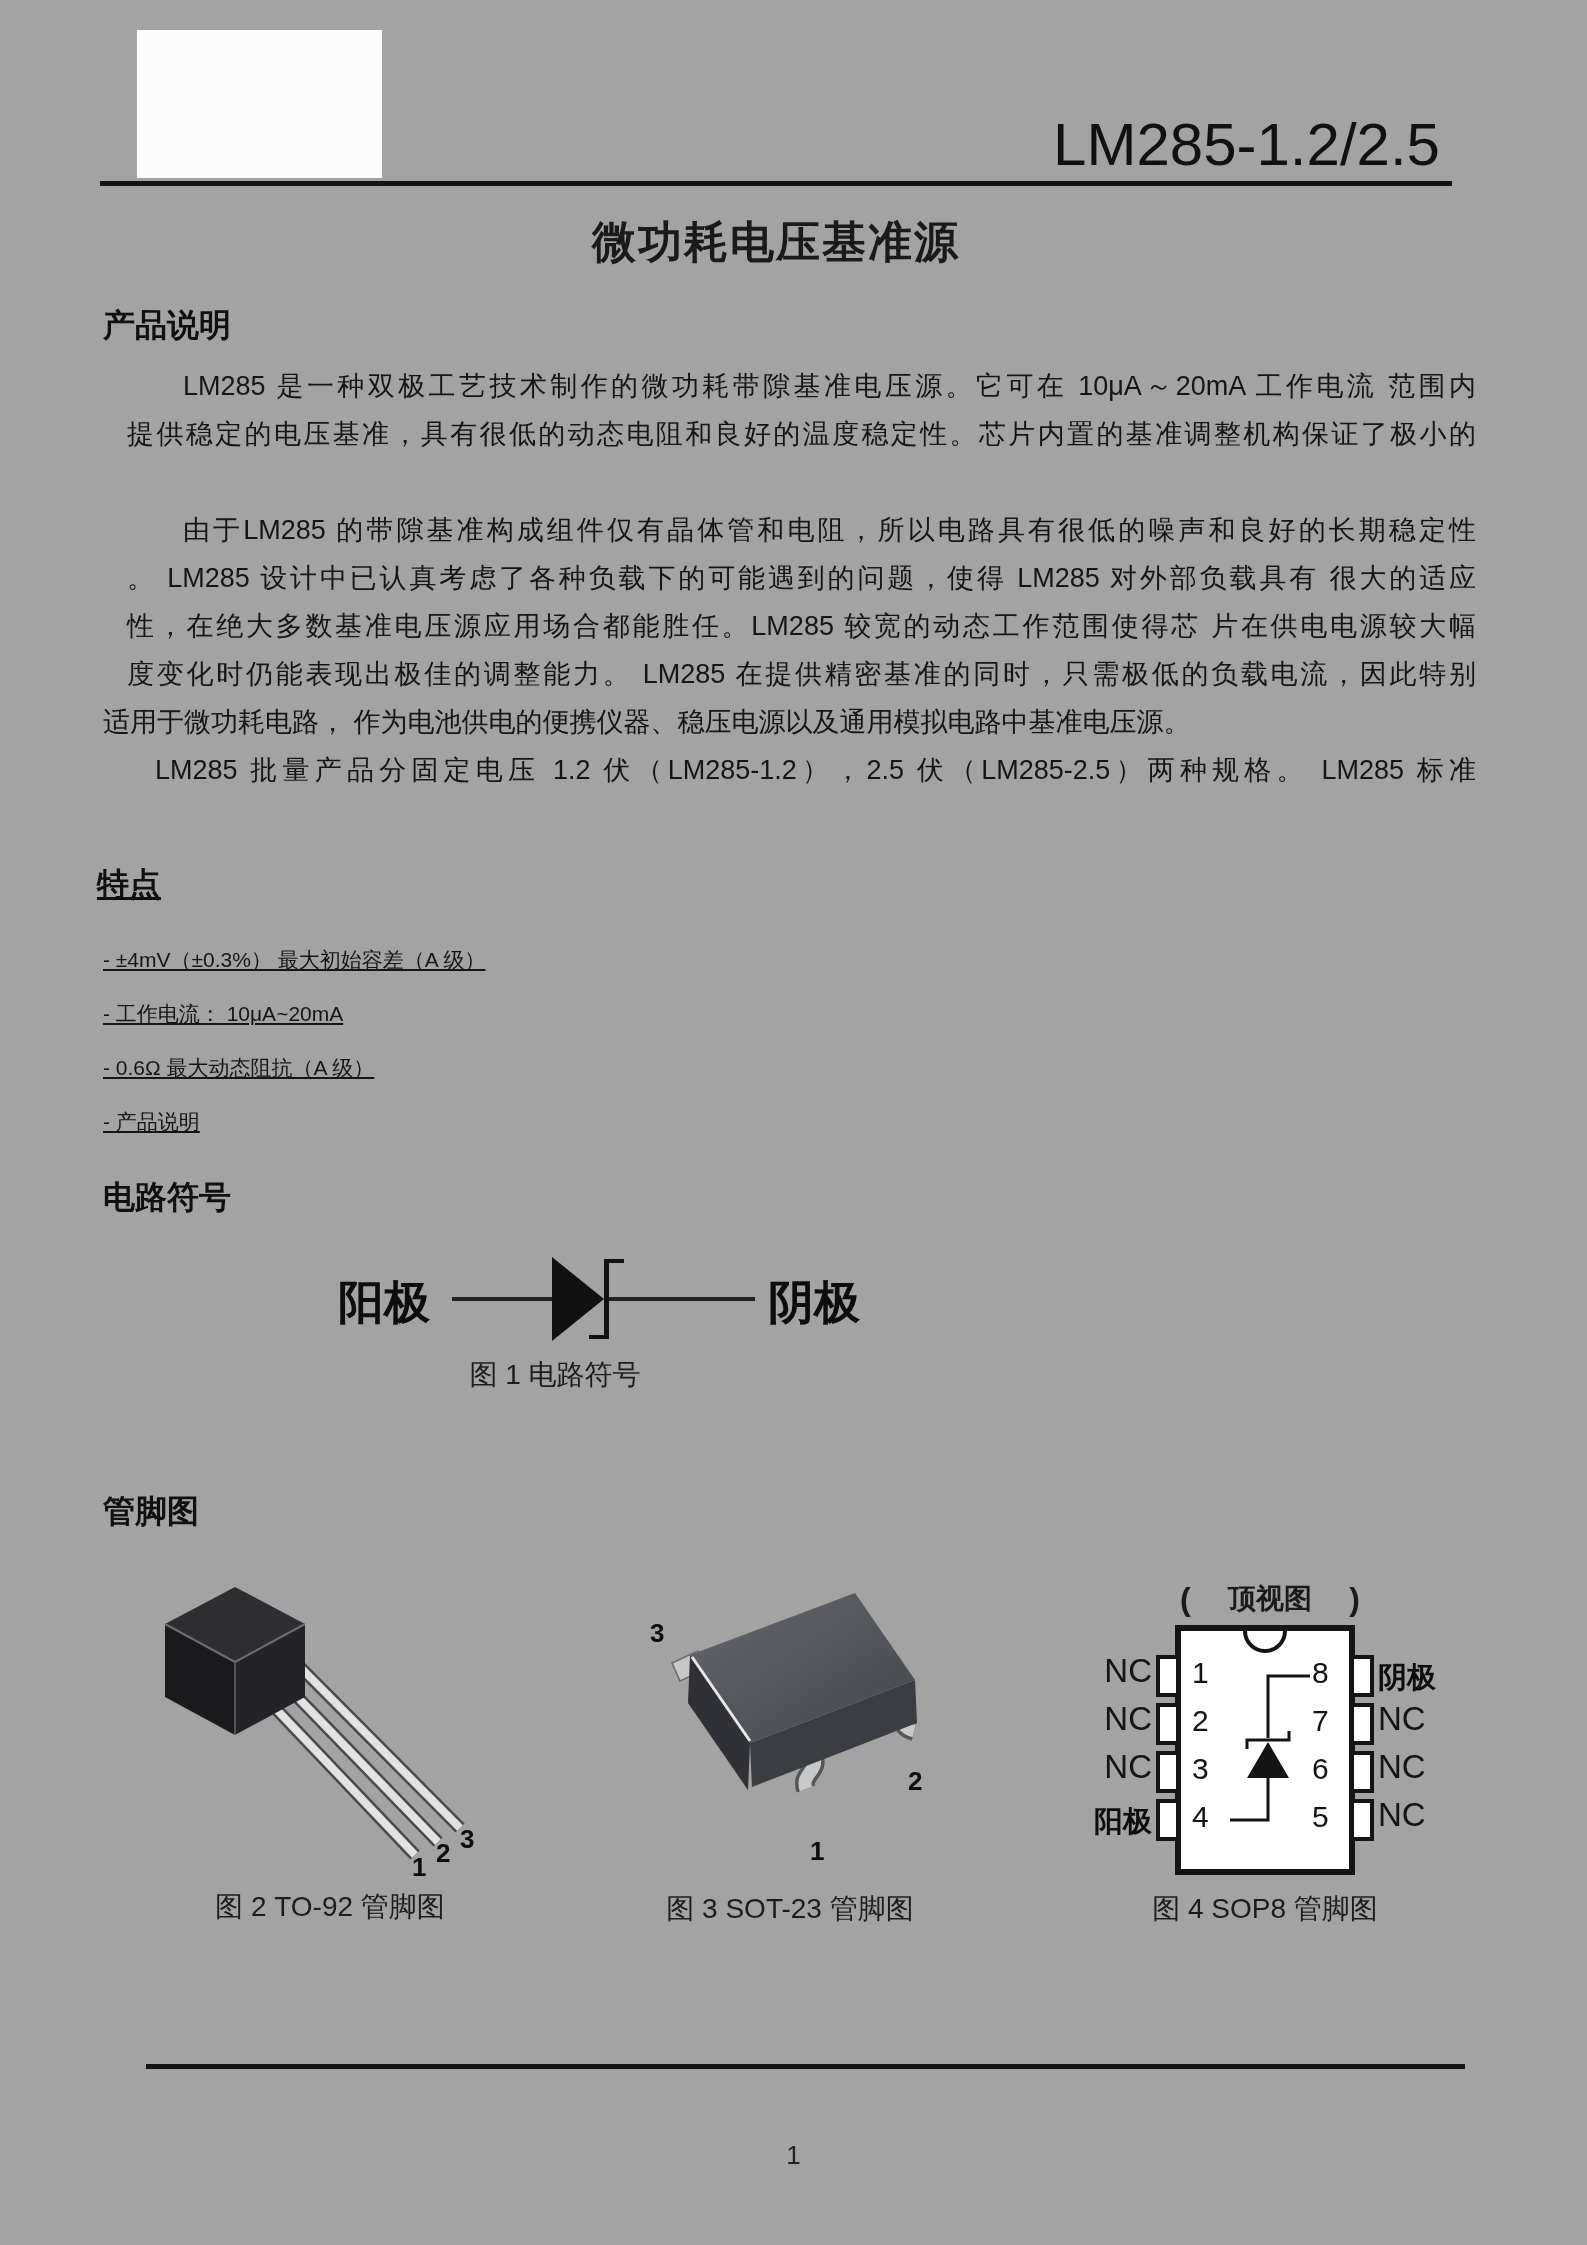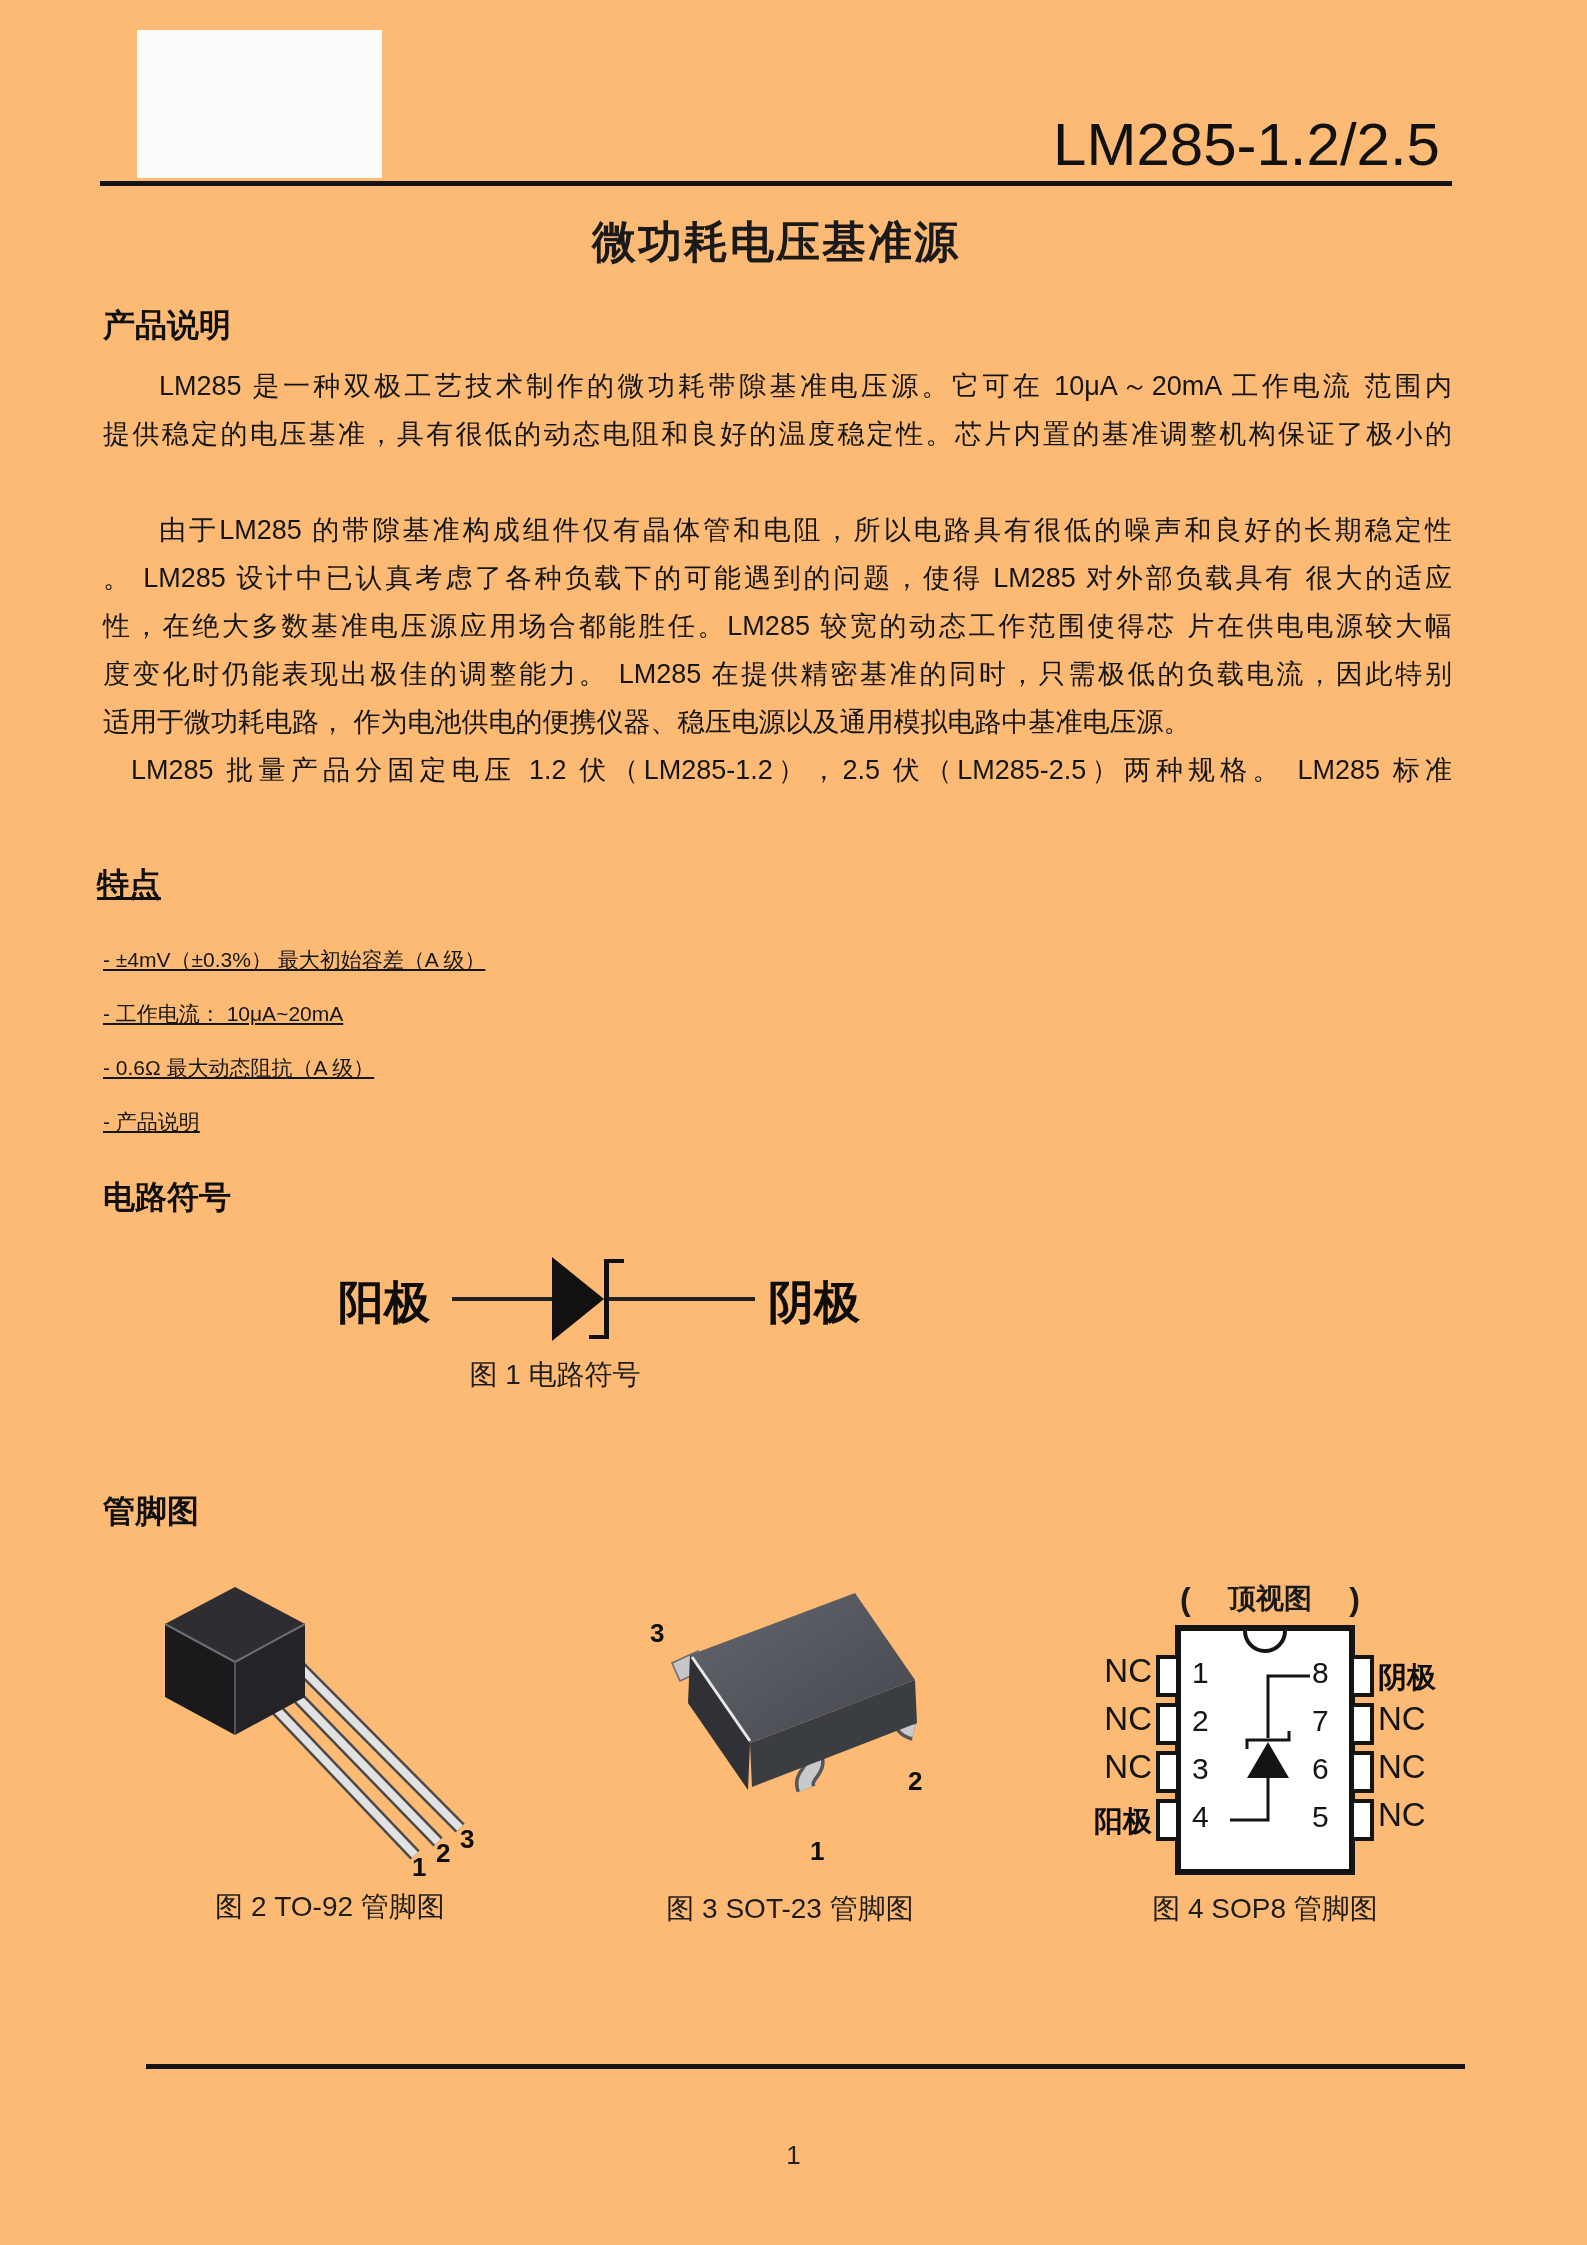--- a/index.html
+++ b/index.html
@@ -1,31 +1,31 @@
 <!DOCTYPE html>
 <html><head>
 <meta charset="utf-8">
 <style>
   html,body{margin:0;padding:0;background:#888;}
   #page{
-    position:relative;width:1587px;height:2245px;background:#fdba74;
+    position:relative;width:1587px;height:2245px;background:#a3a3a3;
     margin:0 auto;overflow:hidden;
     font-family:"Liberation Sans","DejaVu Sans",sans-serif;color:#1a1a1a;
   }
   .abs{position:absolute;}
   
   .logo-ph{left:137px;top:30px;width:245px;height:148px;background:#fcfcfc;}
   .doc-title{top:110px;right:147px;font-size:60px;font-weight:400;letter-spacing:0px;color:#111;}
   .rule-top{left:100px;top:181px;width:1352px;height:5px;background:#141414;}
   .rule-bottom{left:146px;top:2064px;width:1319px;height:5px;background:#141414;}
   .main-title{left:100px;top:213px;width:1352px;text-align:center;font-size:44px;font-weight:700;letter-spacing:2px;}
   .h-sec{font-size:32px;font-weight:700;color:#101010;}
   
   .bodyline{left:103px;width:1349px;height:48px;line-height:48px;font-size:27px;color:#151515;white-space:nowrap;}
-  .jline{white-space:normal;text-align:justify;text-align-last:justify;}
+  .jline{white-space:normal;text-align:justify;text-align-last:justify;margin-left:24px;}
   .ind56{text-indent:56px;}
   .ind28{text-indent:28px;}
   .featline{left:103px;width:1349px;height:54px;line-height:54px;font-size:21px;color:#151515;text-decoration:underline;}
   
   .fig1-label{font-size:46px;font-weight:700;color:#0d0d0d;}
   .wire{height:4px;background:#222;}
   .fig-caption{font-size:28px;color:#1c1c1c;text-align:center;}
   .tri-right{width:0;height:0;border-left:52px solid #111;border-top:42px solid transparent;border-bottom:42px solid transparent;}
   .zbar{width:5px;background:#111;}
   .zhook{height:4px;width:20px;background:#111;}

